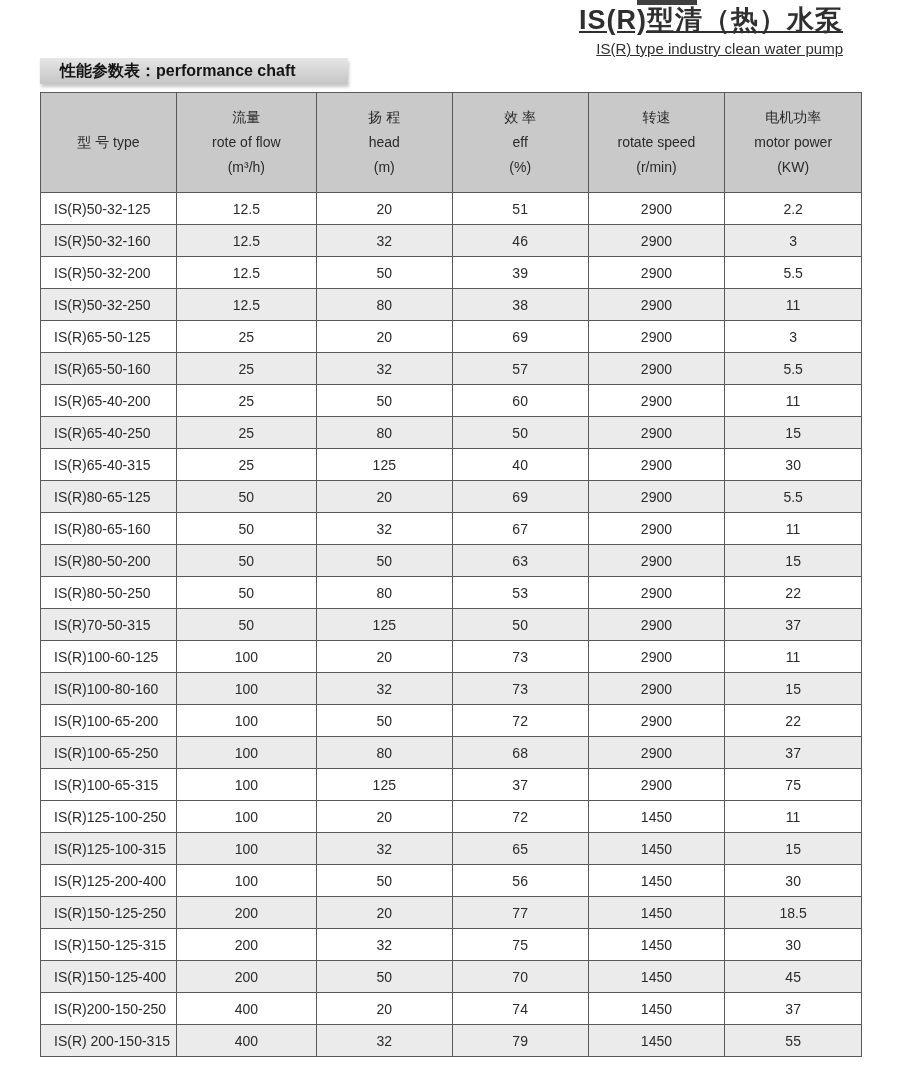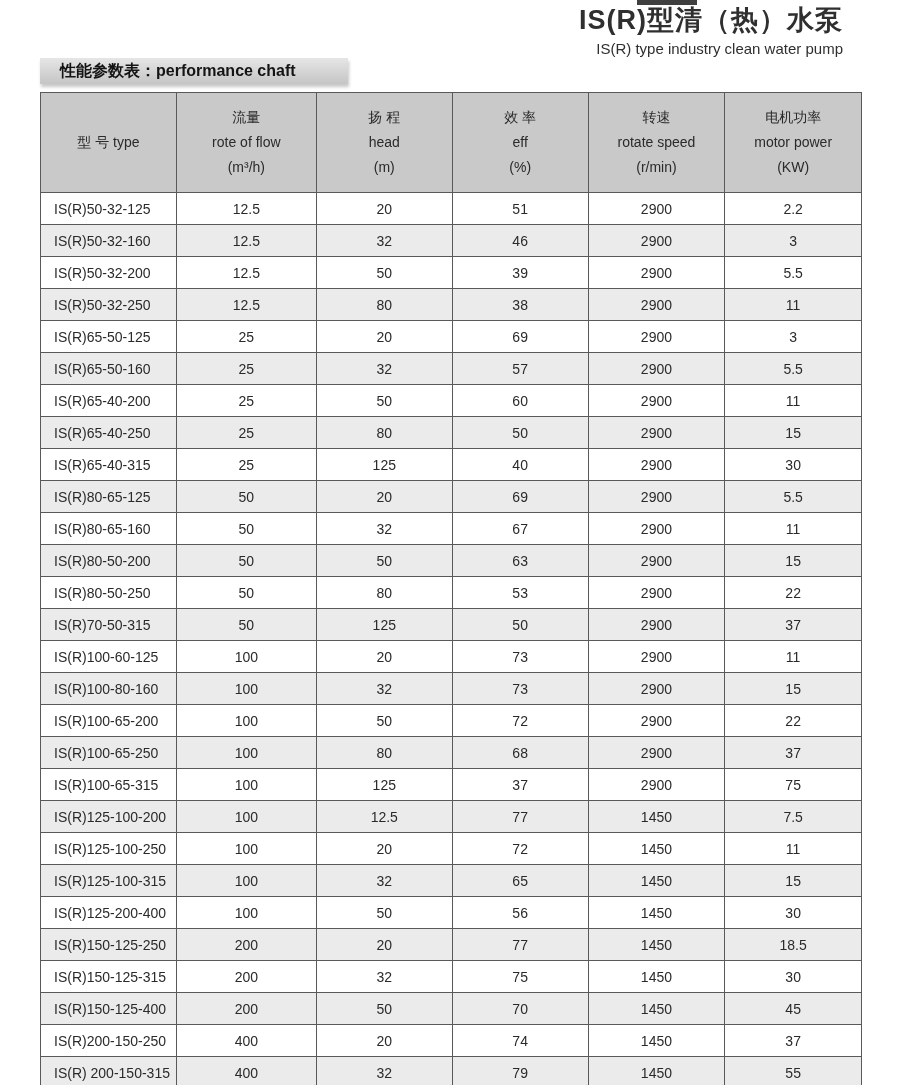--- a/index.html
+++ b/index.html
@@ -25,20 +25,21 @@
     height: 5px;
     background: #3f3f3f;
   }
 
   
   .title-block {
     position: absolute;
     top: 5px;
     right: 57px;
     text-align: right;
+    text-decoration: underline;
   }
   .title-cn {
     font-size: 27px;
     font-weight: bold;
     letter-spacing: 1px;
     color: #2f2f2f;
     line-height: 30px;
   }
   .title-en {
     font-size: 15px;
@@ -310,28 +311,20 @@
         <td class="num">37</td>
       </tr>
       <tr class="odd">
         <td class="model">IS(R)100-65-315</td>
         <td class="num">100</td>
         <td class="num">125</td>
         <td class="num">37</td>
         <td class="num">2900</td>
         <td class="num">75</td>
       </tr>
-      <tr class="even">
-        <td class="model">IS(R)125-100-200</td>
-        <td class="num">100</td>
-        <td class="num">12.5</td>
-        <td class="num">77</td>
-        <td class="num">1450</td>
-        <td class="num">7.5</td>
-      </tr>
       <tr class="odd">
         <td class="model">IS(R)125-100-250</td>
         <td class="num">100</td>
         <td class="num">20</td>
         <td class="num">72</td>
         <td class="num">1450</td>
         <td class="num">11</td>
       </tr>
       <tr class="even">
         <td class="model">IS(R)125-100-315</td>

